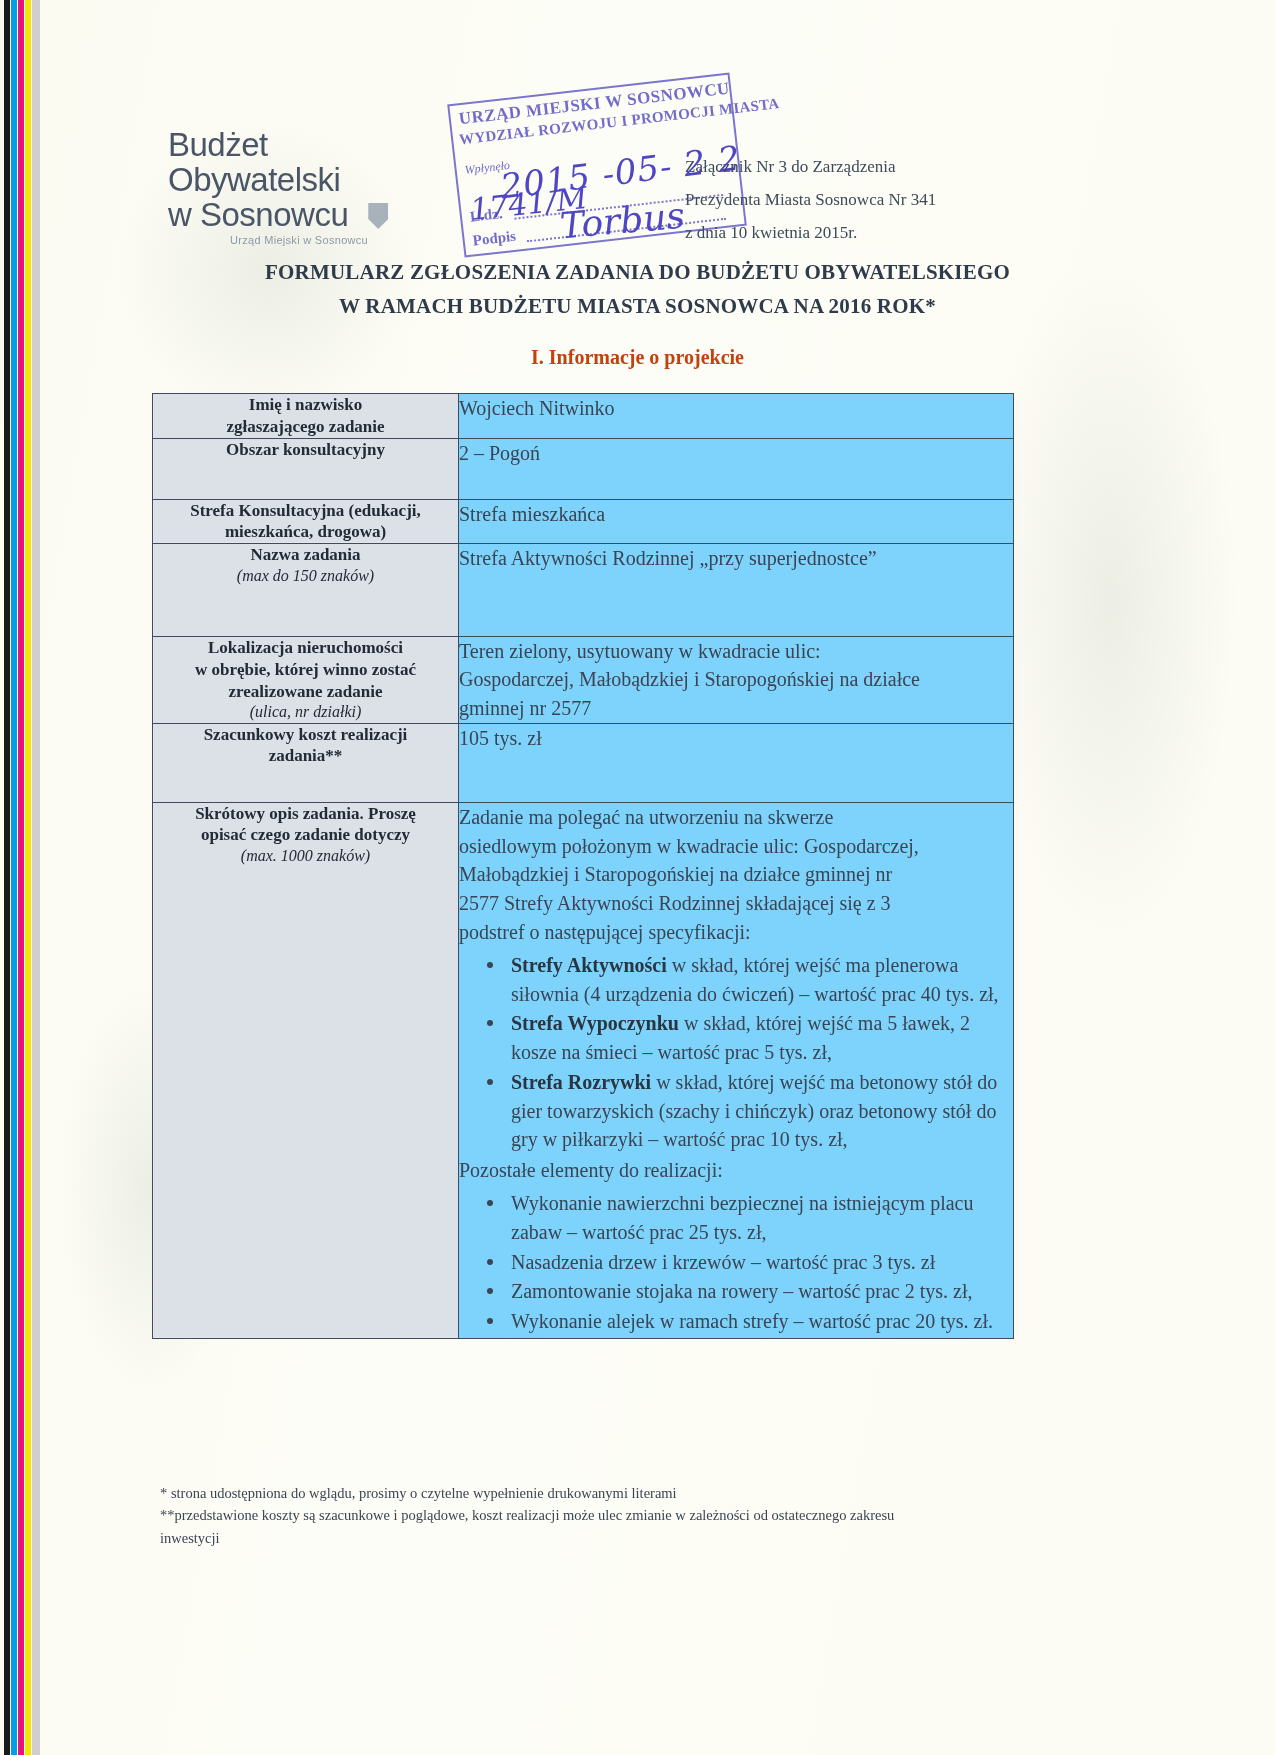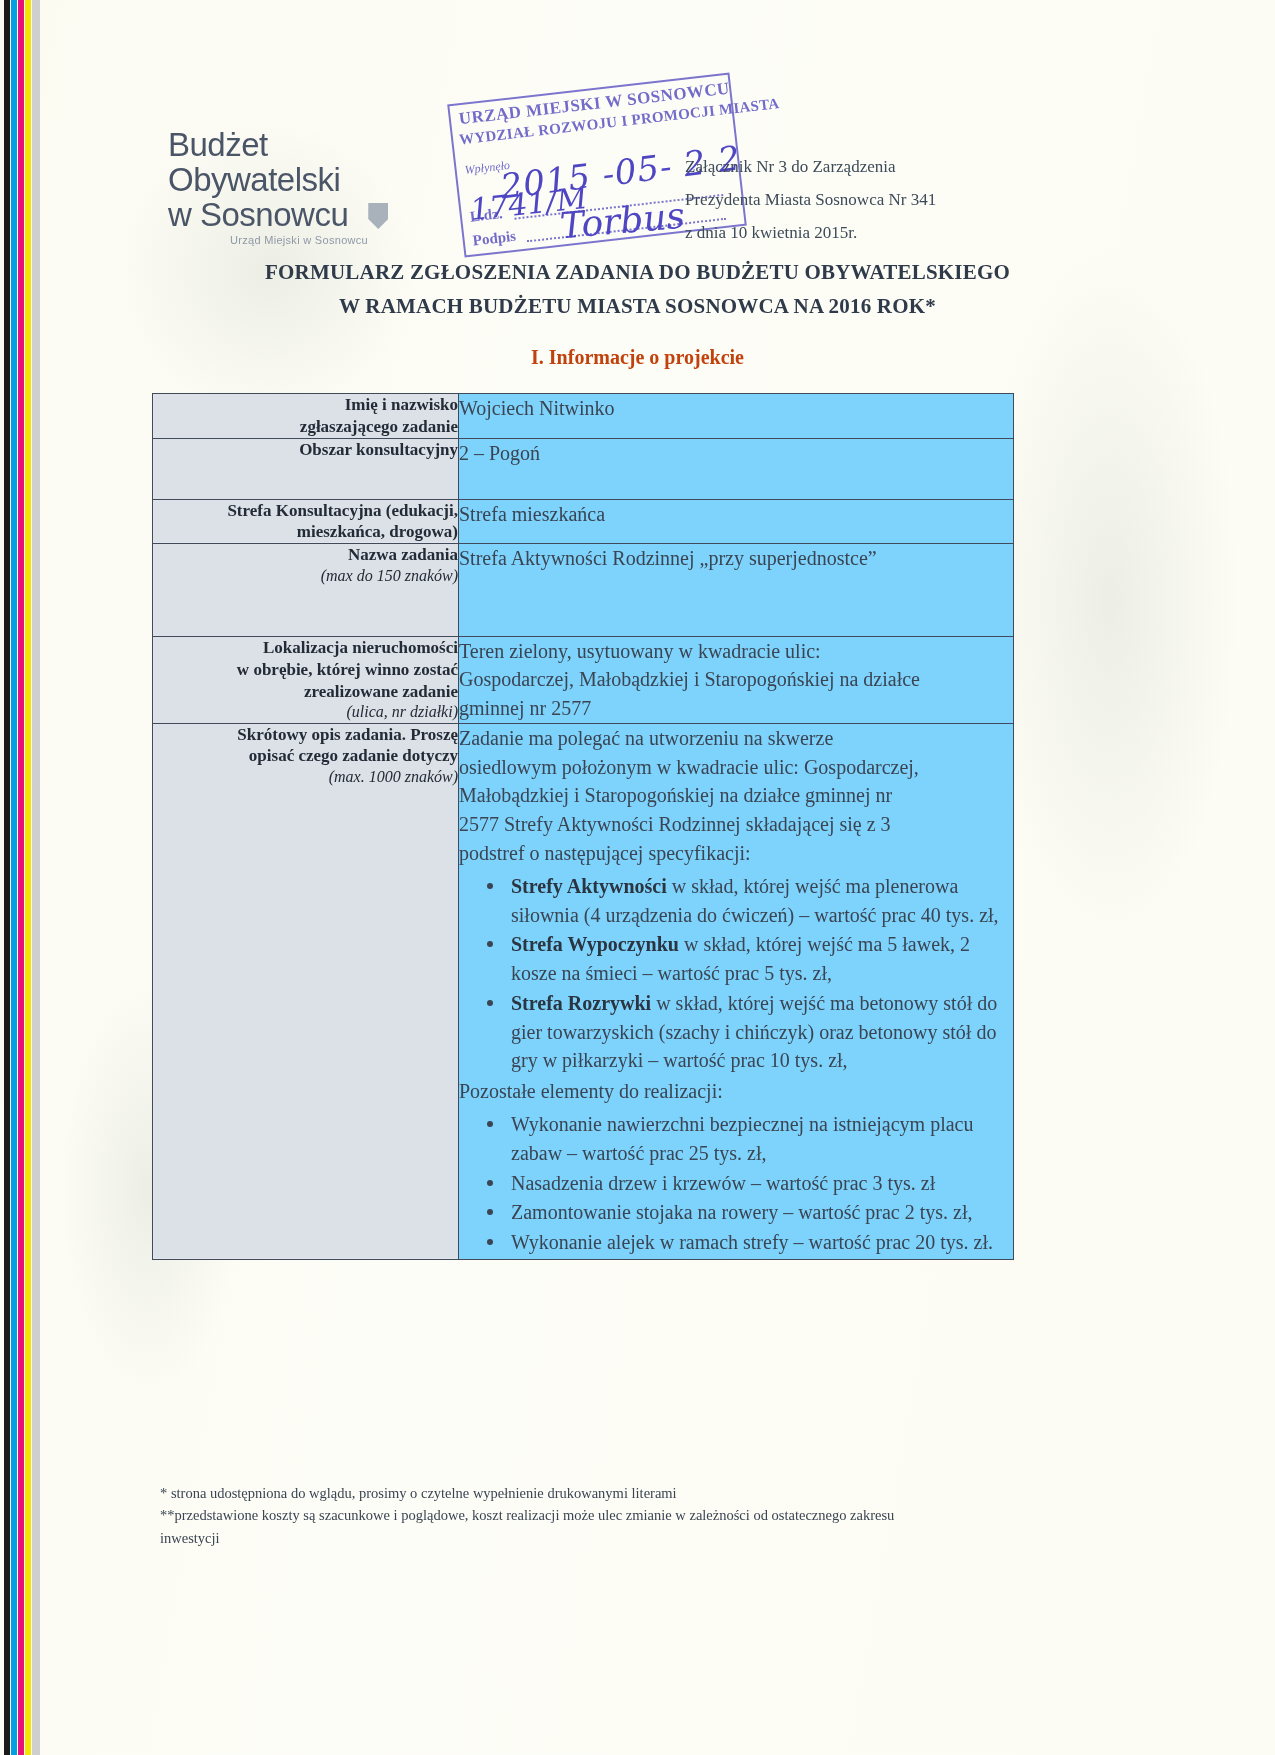--- a/index.html
+++ b/index.html
@@ -164,21 +164,21 @@
     border: 1px solid #404a5a;
     vertical-align: top;
     padding: 0;
   }
   td.lbl {
     width: 305px;
     background: #ccd2dd;
     background-image:
       repeating-linear-gradient(0deg, rgba(255,255,255,.35) 0 1px, rgba(0,0,0,0) 1px 2px),
       repeating-linear-gradient(90deg, rgba(255,255,255,.30) 0 1px, rgba(0,0,0,0) 1px 2px);
-    text-align: right;
+    text-align: center;
     font-weight: 700;
     font-size: 17px;
     color: #232b36;
     padding: 7px 6px 10px 6px;
     line-height: 1.28;
   }
   td.lbl .sub {
     font-weight: 400;
     font-style: italic;
     font-size: 16px;
@@ -327,20 +327,27 @@
           <div>zrealizowane zadanie</div>
           <div class="sub">(ulica, nr działki)</div>
         </td>
         <td class="val">
           <div>Teren zielony, usytuowany w kwadracie  ulic:</div>
           <div>Gospodarczej, Małobądzkiej i Staropogońskiej na działce</div>
           <div>gminnej nr 2577</div>
         </td>
       </tr>
 
+      <tr>
+        <td class="lbl">
+          <div>Szacunkowy koszt realizacji</div>
+          <div>zadania**</div>
+        </td>
+        <td class="val tall2">105 tys. zł</td>
+      </tr>
 
       <tr>
         <td class="lbl">
           <div>Skrótowy opis zadania. Proszę</div>
           <div>opisać czego zadanie dotyczy</div>
           <div class="sub">(max.  1000 znaków)</div>
         </td>
         <td class="val">
           <div class="runline">Zadanie ma polegać na utworzeniu na skwerze</div>
           <div class="runline">osiedlowym położonym w kwadracie  ulic: Gospodarczej,</div>

